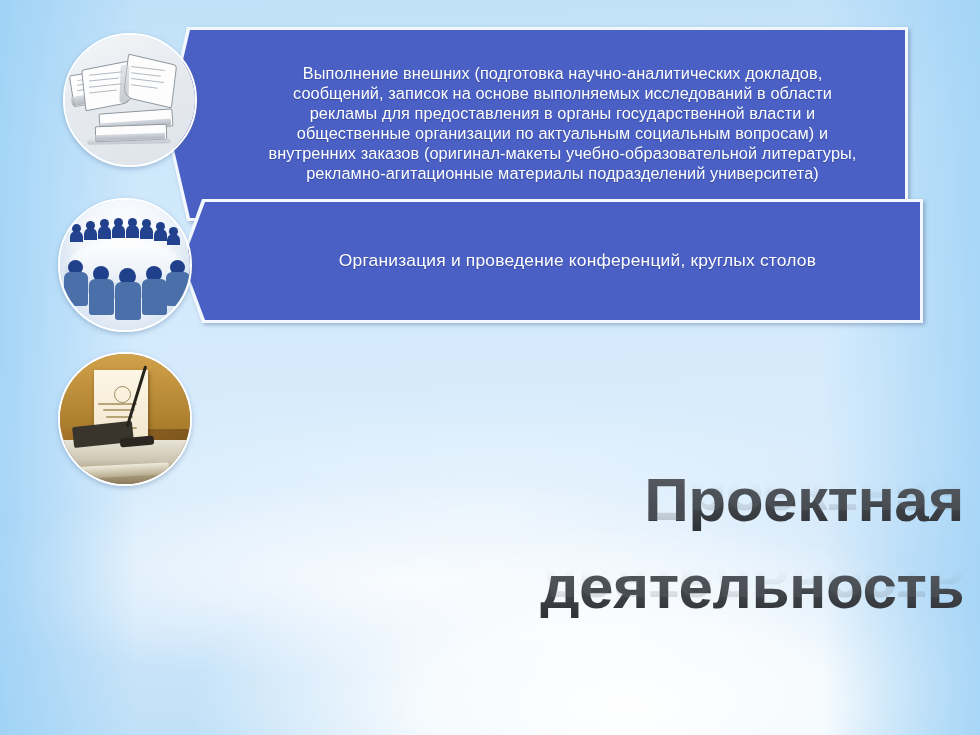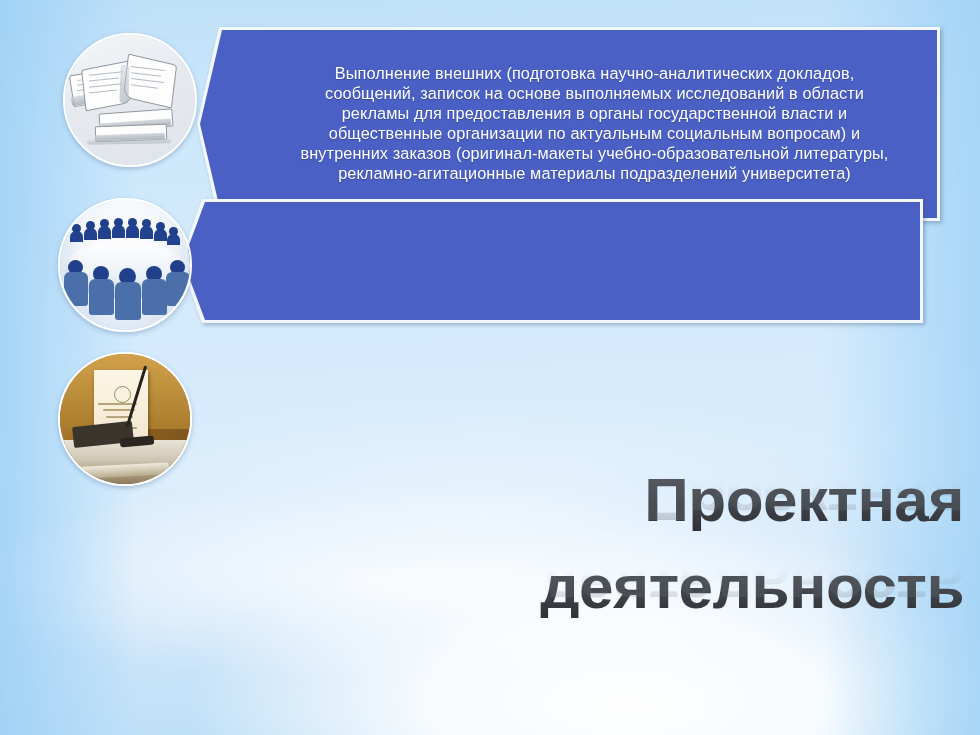--- a/index.html
+++ b/index.html
@@ -49,21 +49,21 @@
     z-index:-1;
   }
   .banner .btext{
     position:relative;z-index:2;
     padding:0 26px 0 78px;
     line-height:1.22;
     text-shadow:0 1px 1px rgba(20,30,80,0.35);
     white-space:pre-line;
   }
 
-  #banner1{left:200px;top:30px;width:737px;height:188px;}
+  #banner1{left:168px;top:30px;width:737px;height:188px;}
   #banner1 .btext{font-size:16.3px;font-weight:400;letter-spacing:0.1px;}
   #banner2{left:183px;top:202px;width:737px;height:118px;}
   #banner2 .btext{font-size:17.4px;font-weight:400;letter-spacing:0.2px;}
   #banner3{left:183px;top:353px;width:737px;height:109px;}
   #banner3 .btext{font-size:17px;font-weight:400;letter-spacing:0.1px;}
 
   
   .circle{
     position:absolute;width:130px;height:130px;border-radius:50%;
     overflow:hidden;
@@ -150,20 +150,21 @@
 сообщений, записок на основе выполняемых исследований в области
 рекламы для предоставления в органы государственной власти и
 общественные организации по актуальным социальным вопросам) и
 внутренних заказов (оригинал-макеты учебно-образовательной литературы,
 рекламно-агитационные материалы подразделений университета)</div>
   </div>
 
   <div class="banner" id="banner2">
     <div class="shape-outline"></div>
     <div class="shape"></div>
+    <div class="btext">Организация и проведение  конференций,  круглых столов</div>
   </div>
 
 
   <div class="circle" id="circle1">
     <div class="inner ph-books">
 
       <div class="pg" style="left:6px;top:36px;width:54px;height:30px;transform:rotate(-9deg);border-radius:2px 8px 2px 2px;"></div>
       <div class="shade" style="left:6px;top:58px;width:54px;height:9px;transform:rotate(-9deg);border-radius:0 0 3px 3px;opacity:.75;"></div>
       <div class="line" style="left:12px;top:42px;width:40px;transform:rotate(-9deg);"></div>
       <div class="line" style="left:12px;top:47px;width:36px;transform:rotate(-9deg);"></div>

